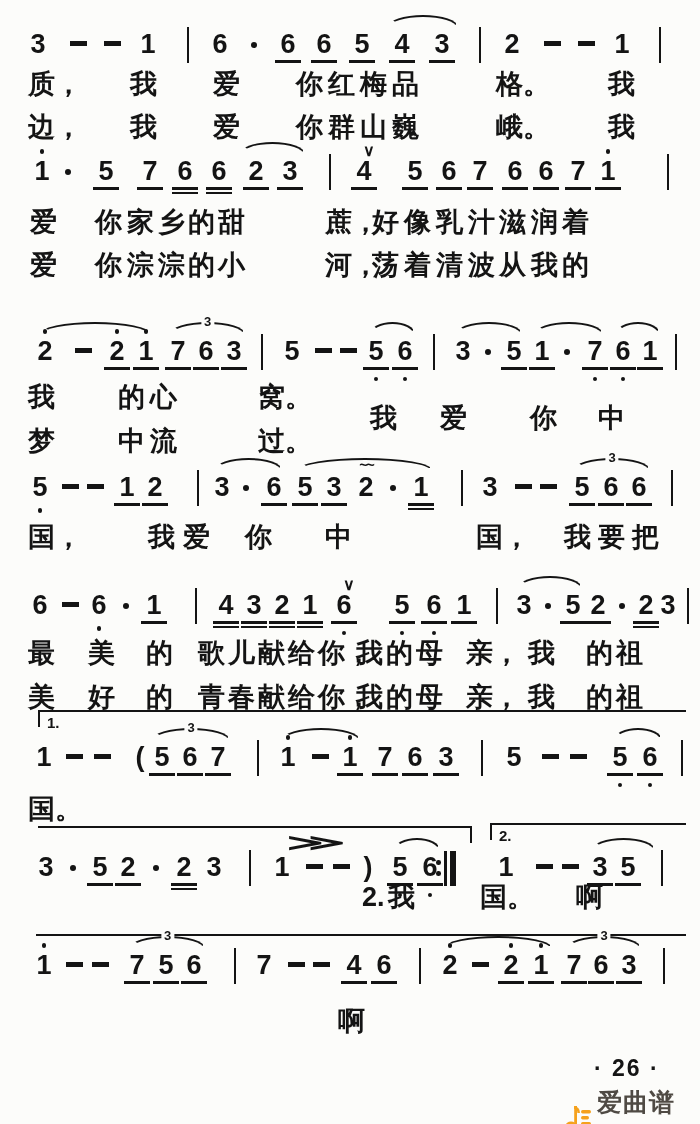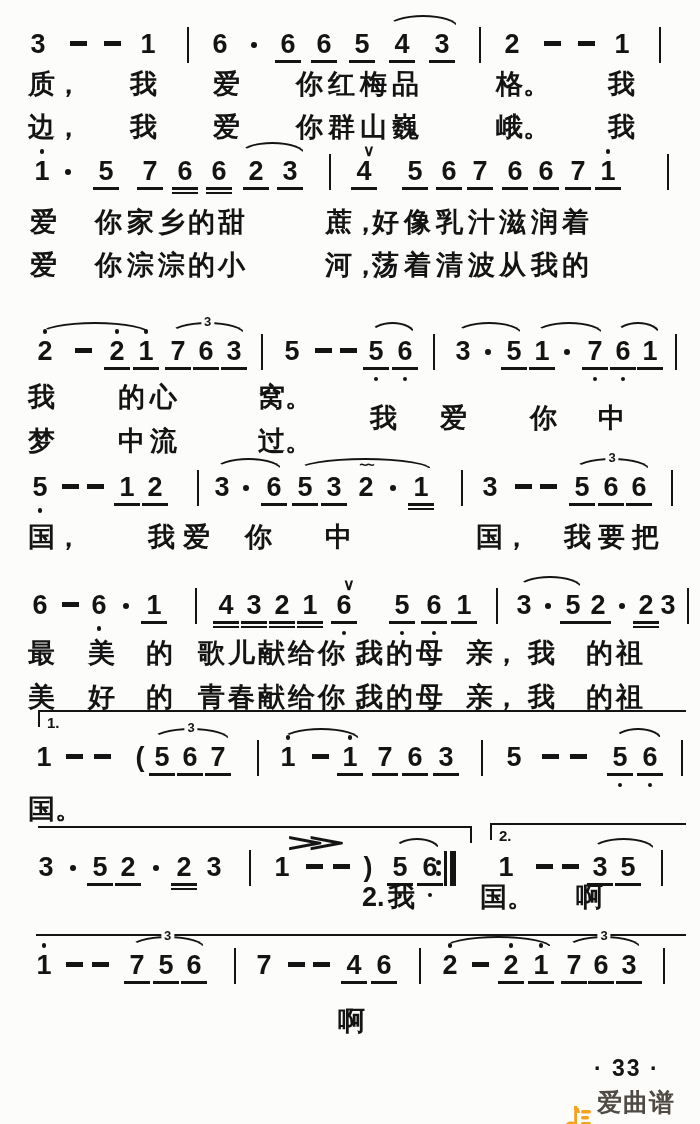--- a/index.html
+++ b/index.html
@@ -350,21 +350,21 @@
       <div class="tok dash" style="left: 480px; top: 951px;"></div>
       <div class="tok num" style="left: 511px; top: 951px;">2<div class="uline" style="top: 30px;"></div><div class="octdot above"></div></div>
       <div class="tok num" style="left: 541px; top: 951px;">1<div class="uline" style="top: 30px;"></div><div class="octdot above"></div></div>
       <div class="tok num" style="left: 574px; top: 951px;">7<div class="uline" style="top: 30px;"></div></div>
       <div class="tok num" style="left: 601px; top: 951px;">6<div class="uline" style="top: 30px;"></div></div>
       <div class="tok num" style="left: 629px; top: 951px;">3<div class="uline" style="top: 30px;"></div></div>
       <div class="tok barline" style="left: 664px; top: 951px;"></div>
       <div class="lyr" style="left: 338px; top: 1007px;">啊</div>
     </div>
 
-  <div class="pageno">· 33 ·</div>
+  <div class="pageno">· 26 ·</div>
 
   <div class="watermark">
     <span>
       <svg width="30" height="32" viewBox="0 0 30 32">
         <g fill="#F5A11C">
           <ellipse cx="8" cy="25" rx="5.4" ry="4.6"></ellipse>
           <rect x="11.2" y="5" width="2.8" height="20"></rect>
           <path d="M11 5 q6 1 6 7 l-2.6 0 q0 -4 -3.4 -4 z"></path>
           <rect x="18" y="9" width="10" height="3.4" rx="1.7"></rect>
           <rect x="18" y="15" width="8" height="3.4" rx="1.7"></rect>

